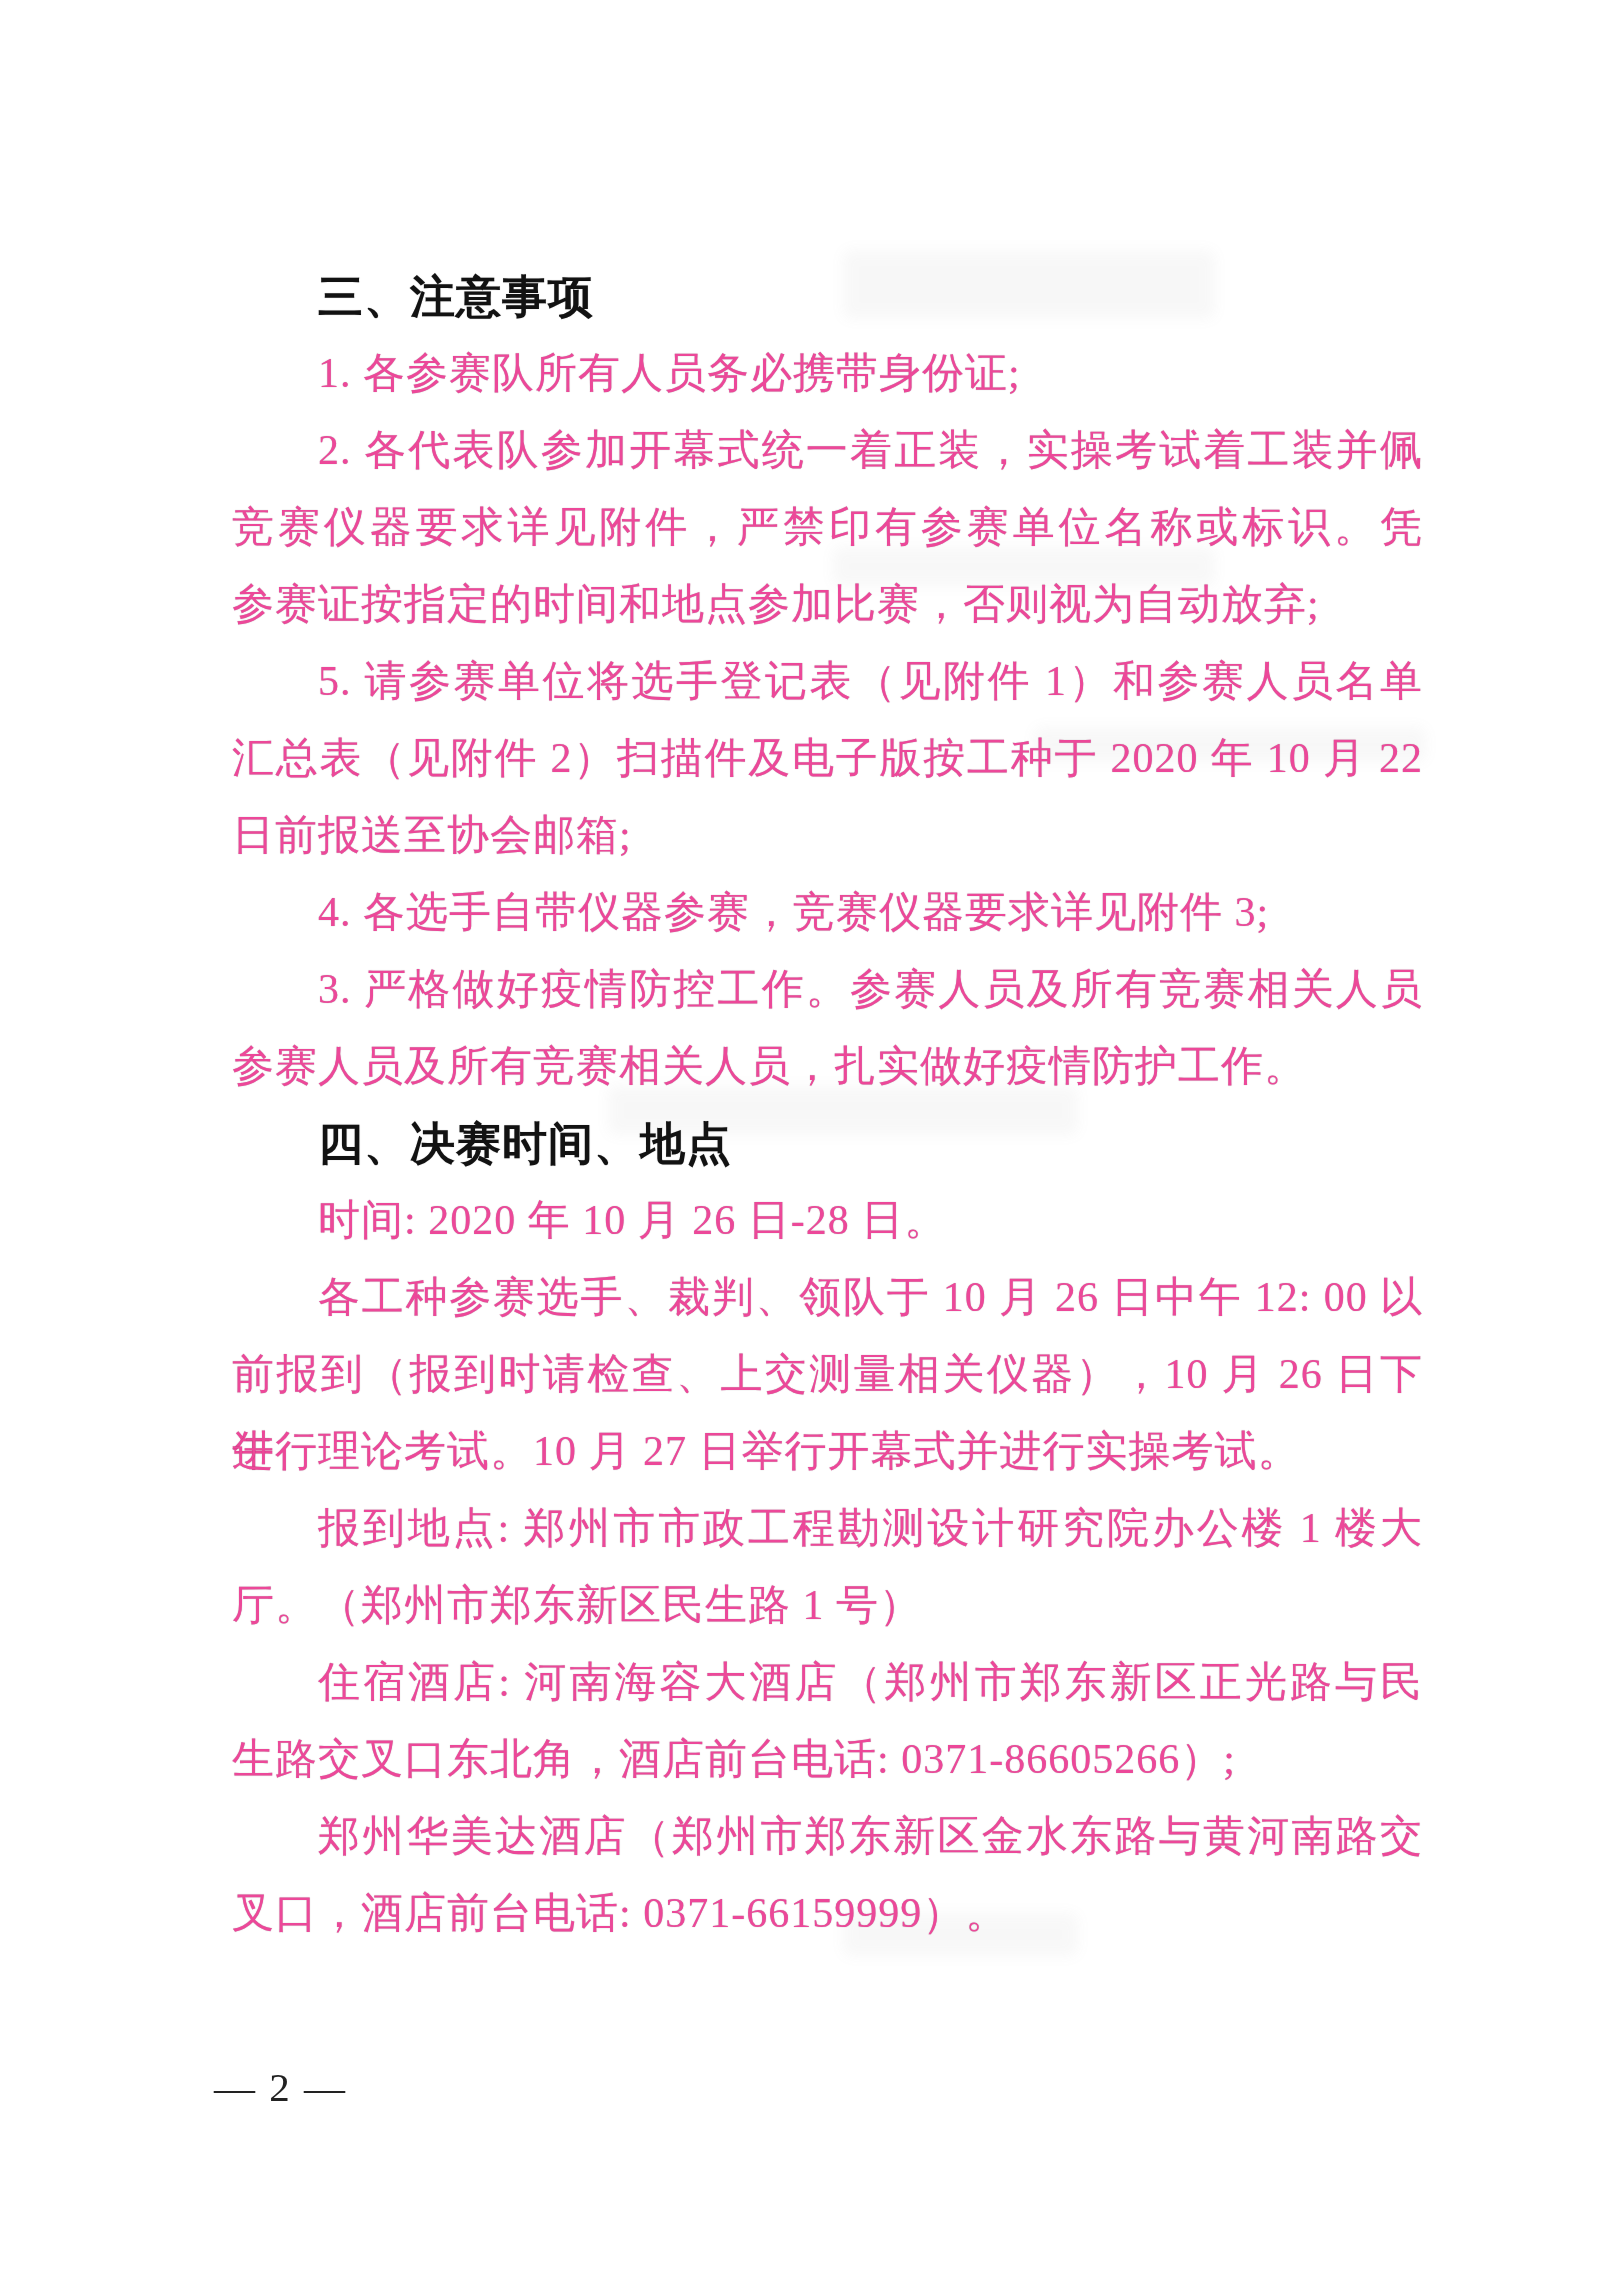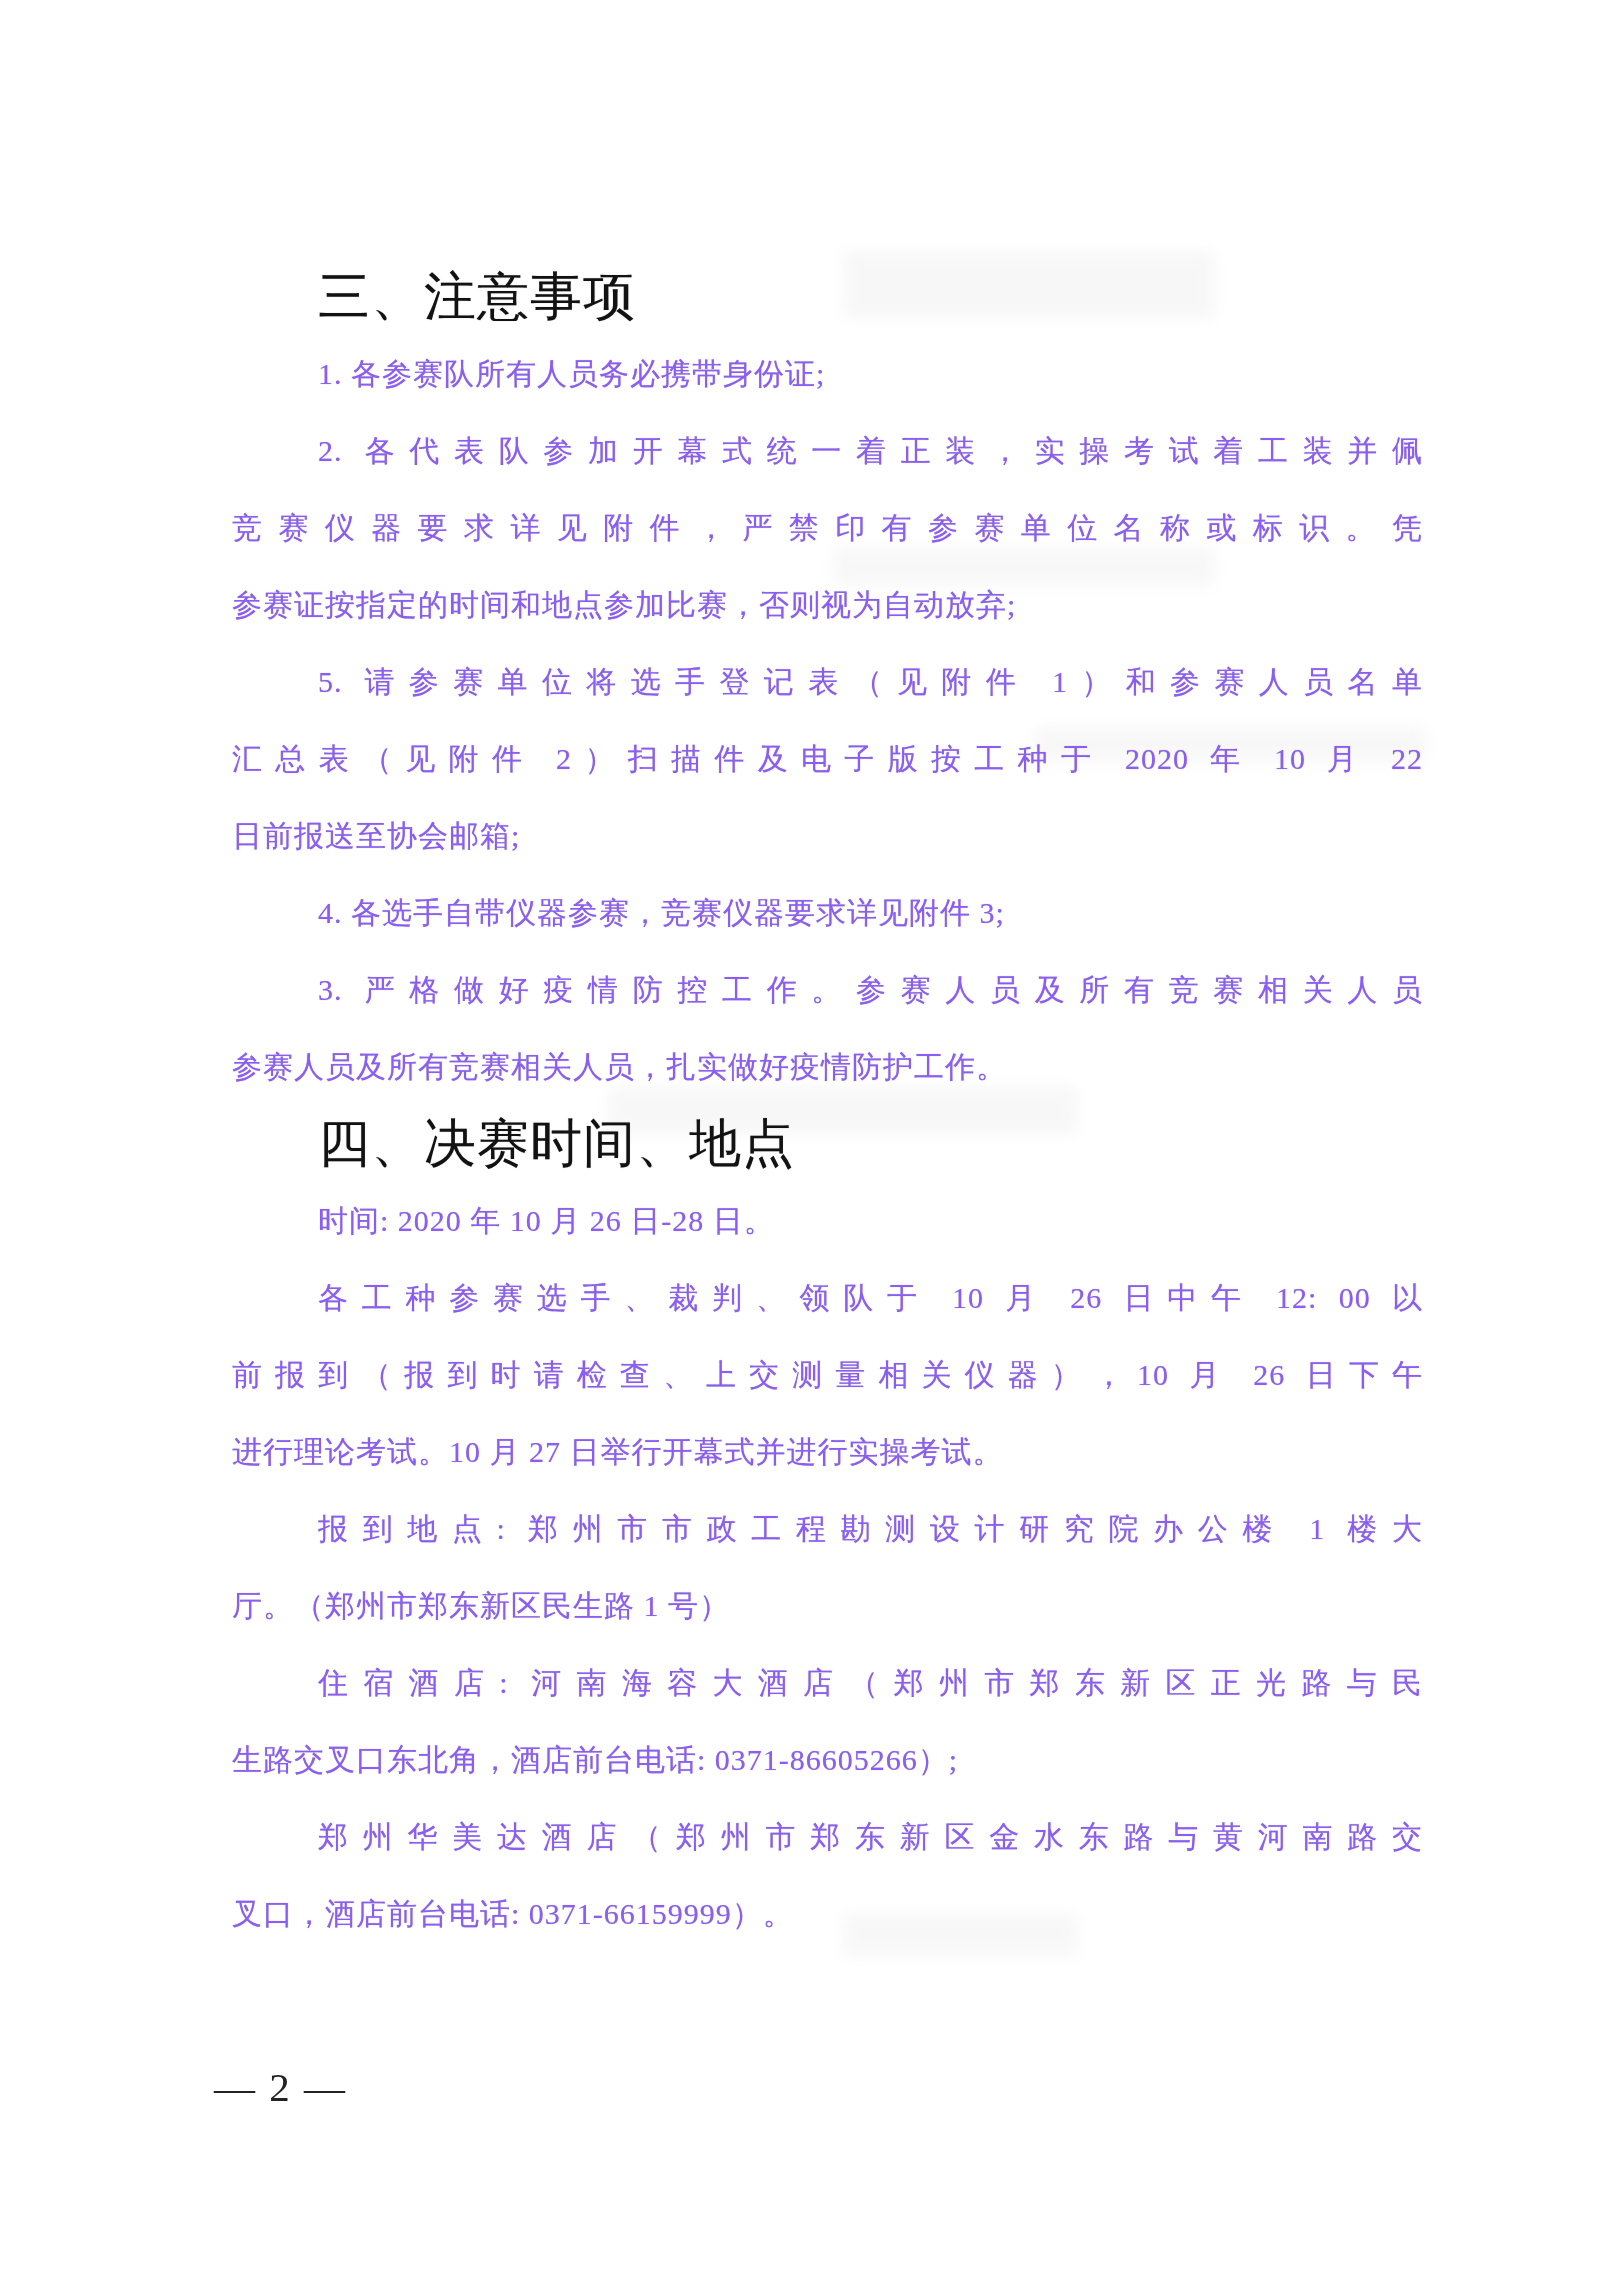--- a/index.html
+++ b/index.html
@@ -17,38 +17,38 @@
   }
   .content {
     position: absolute;
     left: 232px;
     top: 258px;
     width: 1191px;
   }
   .line {
     height: 77px;
     line-height: 77px;
-    font-size: 30px;
+    font-size: 42px;
     letter-spacing: 1px;
-    color: #8b5cf6;
+    color: #ec4899;
     text-shadow: 0 0 1px rgba(25,25,25,0.35);
     white-space: nowrap;
   }
   .indent {
     text-indent: 86px;
   }
   .fill {
     white-space: normal;
     text-align: justify;
     text-align-last: justify;
   }
   .heading {
     font-family: "Liberation Sans", "DejaVu Sans", sans-serif;
-    font-weight: 400;
-    font-size: 52px;
+    font-weight: 700;
+    font-size: 45px;
     letter-spacing: 1px;
     color: #121212;
   }
   .pagenum {
     position: absolute;
     left: 214px;
     top: 2058px;
     height: 59px;
     line-height: 59px;
     font-size: 41px;

